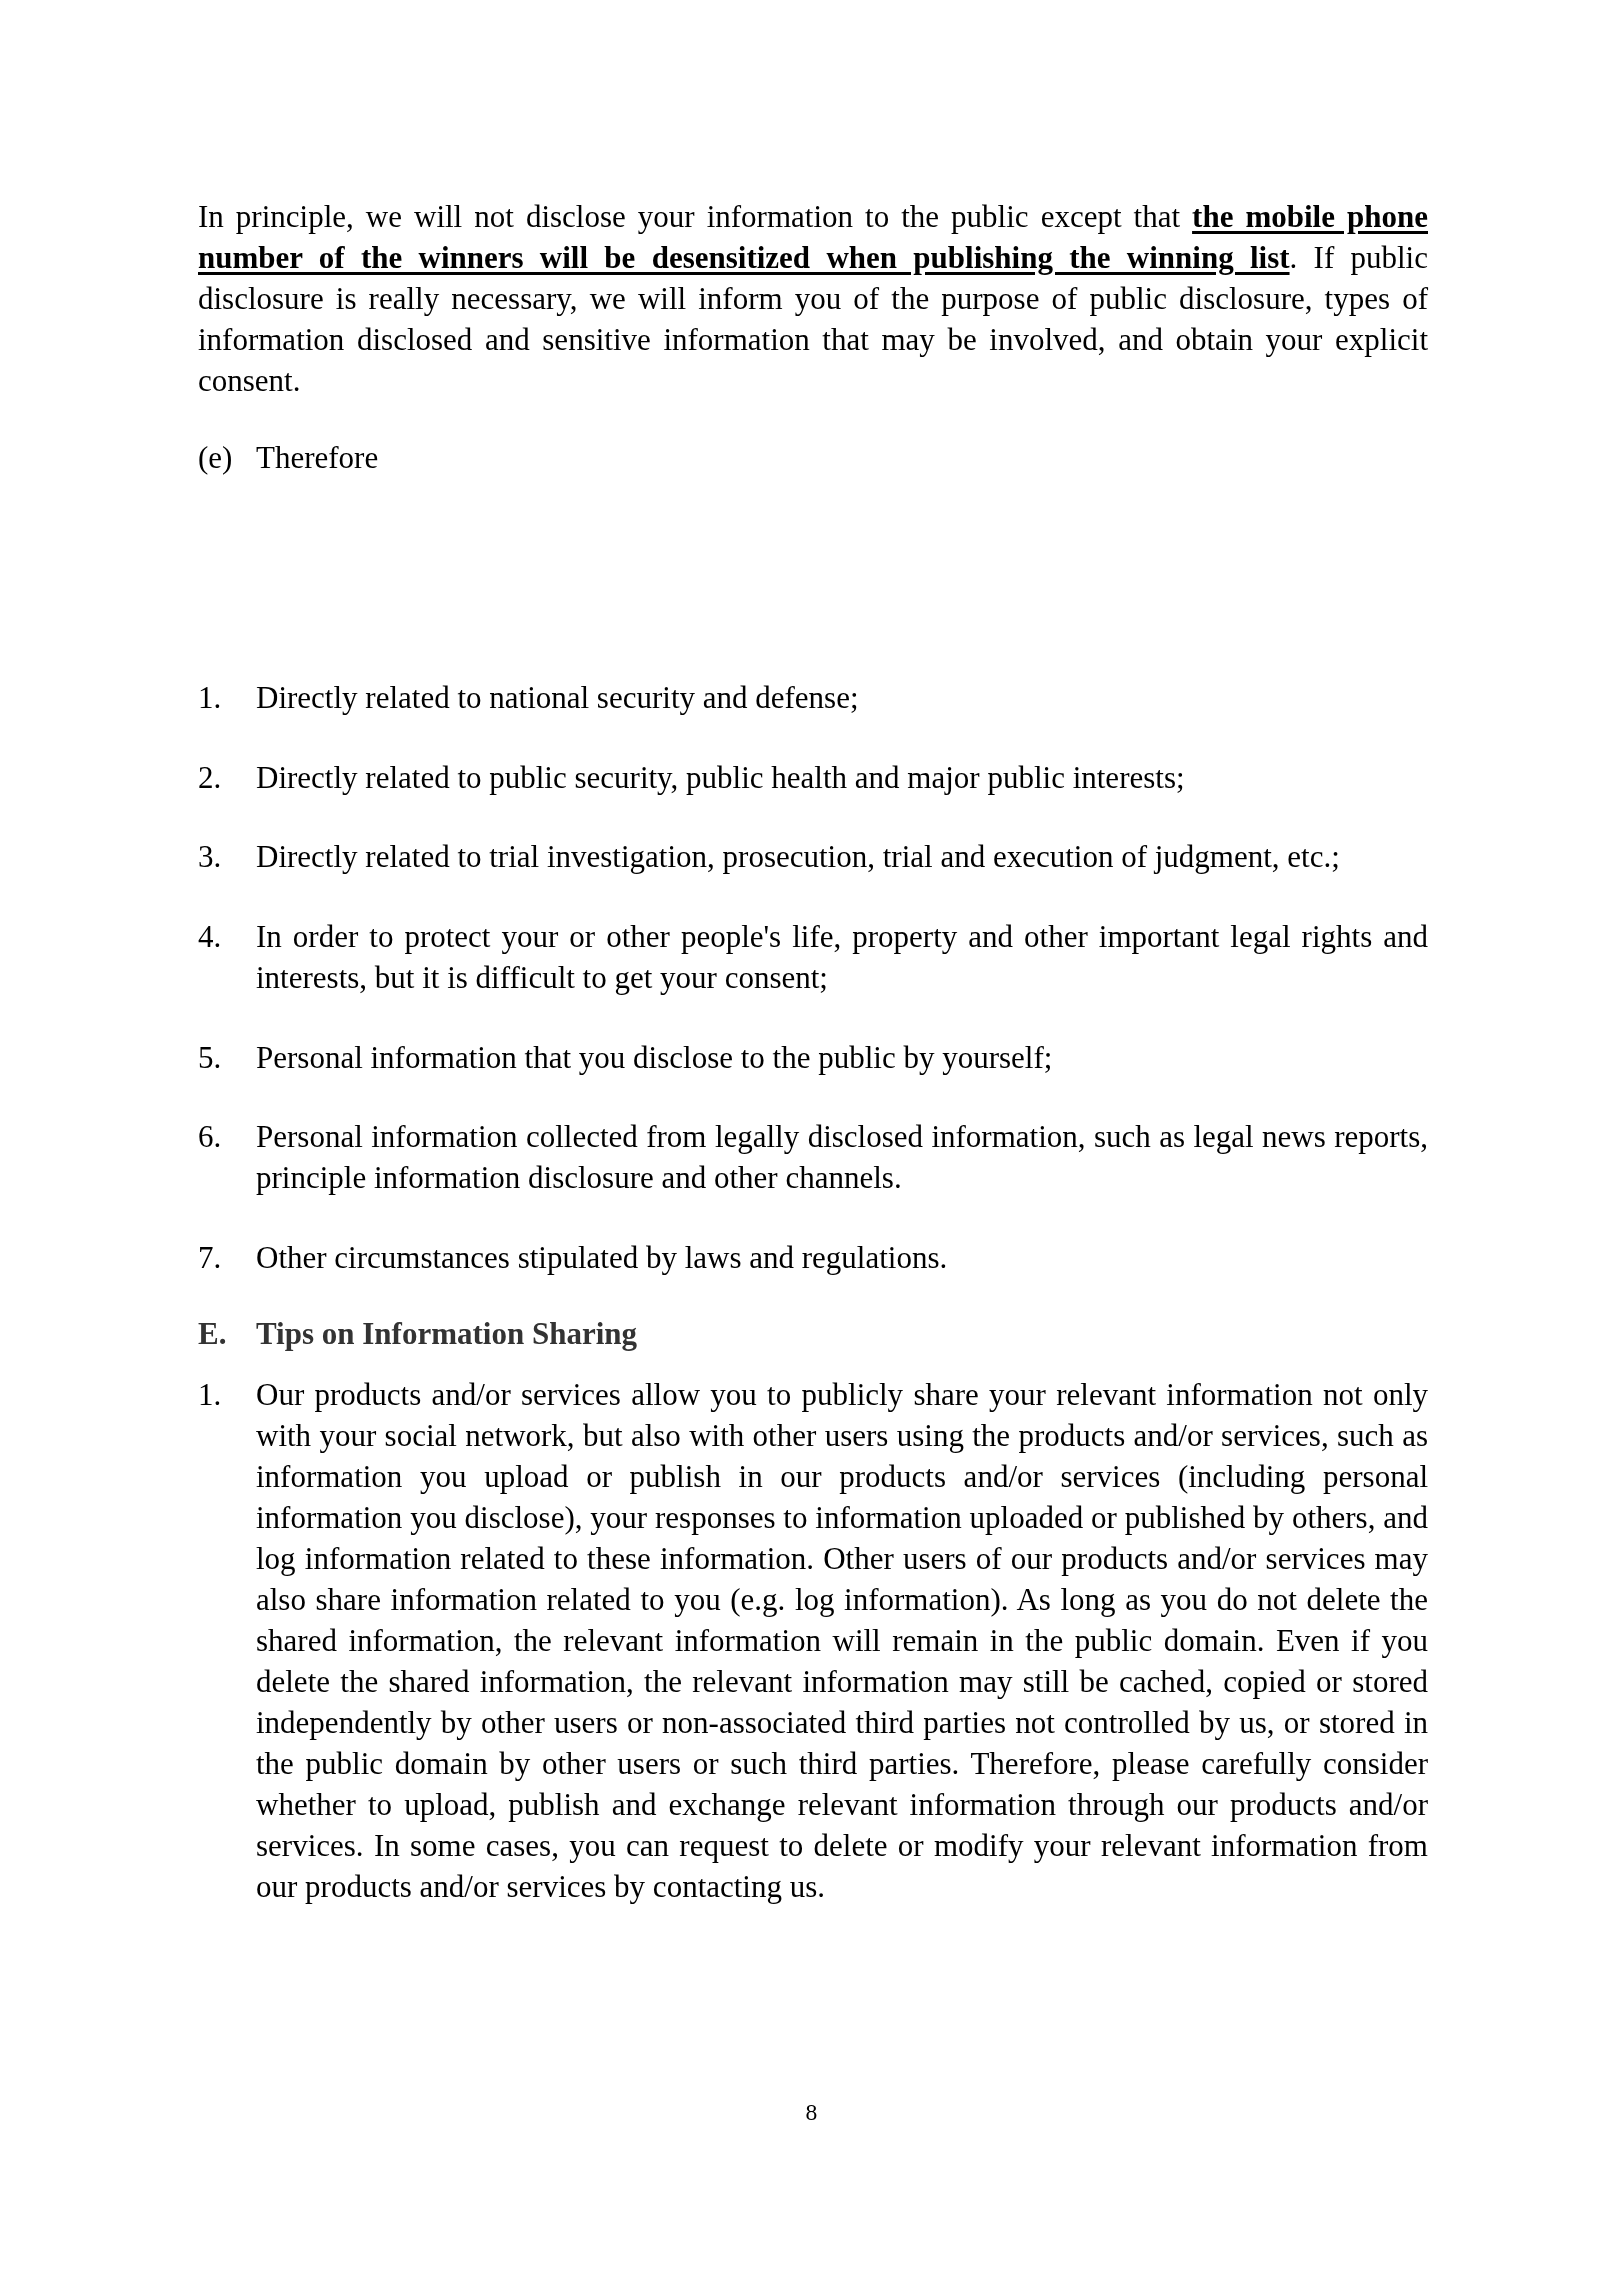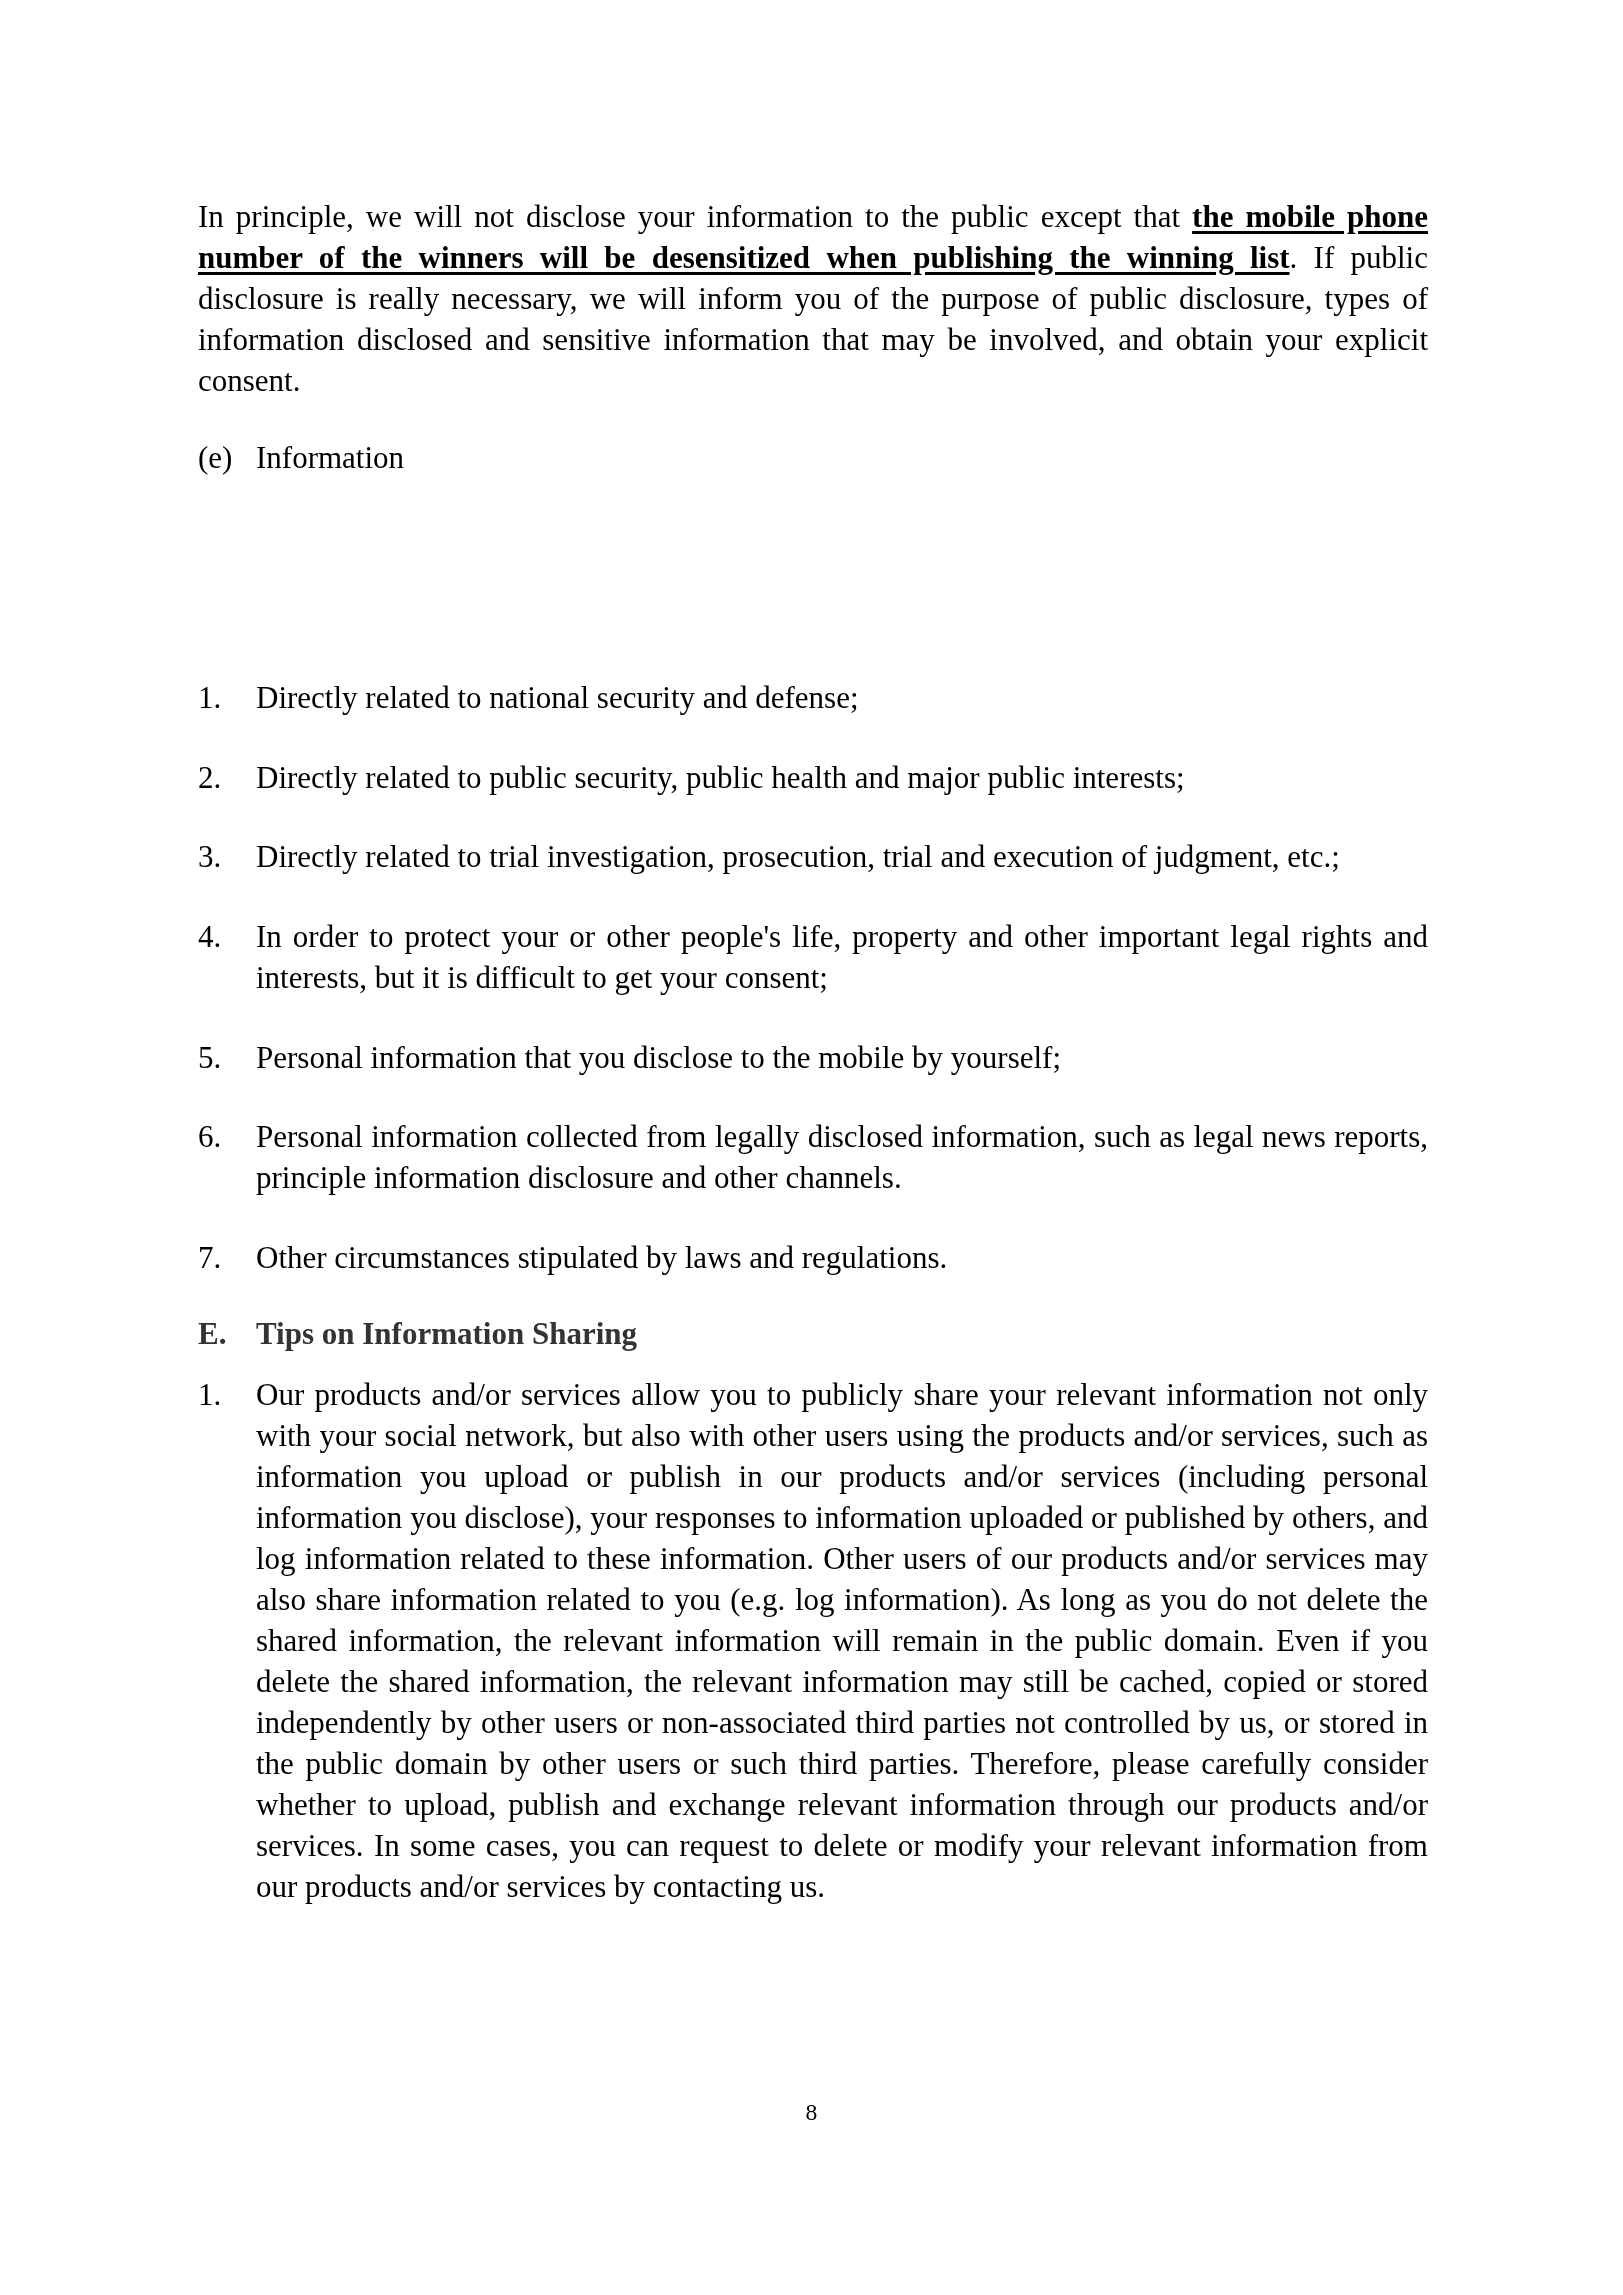--- a/index.html
+++ b/index.html
@@ -24,21 +24,21 @@
 </style>
 </head>
 <body>
 
 <div class="page">
 
   <p class="col justify" style="top:196px; margin:0;"><span>In principle, we will not disclose your information to the public except that </span><span class="bu">the mobile phone number of the winners will be desensitized when publishing the winning list</span><span>. If public disclosure is really necessary, we will inform you of the purpose of public disclosure, types of information disclosed and sensitive information that may be involved, and obtain your explicit consent.</span></p>
 
   <div class="row" style="top:437px;">
     <span class="num">(e)</span>
-    <div class="txt">Information</div>
+    <div class="txt">Therefore</div>
   </div>
 
 
   <div class="row" style="top:677px;">
     <span class="num">1.</span>
     <div class="txt">Directly related to national security and defense;</div>
   </div>
 
   <div class="row" style="top:757px;">
     <span class="num">2.</span>
@@ -50,21 +50,21 @@
     <div class="txt">Directly related to trial investigation, prosecution, trial and execution of judgment, etc.;</div>
   </div>
 
   <div class="row" style="top:916px;">
     <span class="num">4.</span>
     <div class="txt">In order to protect your or other people's life, property and other important legal rights and interests, but it is difficult to get your consent;</div>
   </div>
 
   <div class="row" style="top:1037px;">
     <span class="num">5.</span>
-    <div class="txt">Personal information that you disclose to the mobile by yourself;</div>
+    <div class="txt">Personal information that you disclose to the public by yourself;</div>
   </div>
 
   <div class="row" style="top:1116px;">
     <span class="num">6.</span>
     <div class="txt">Personal information collected from legally disclosed information, such as legal news reports, principle information disclosure and other channels.</div>
   </div>
 
   <div class="row" style="top:1237px;">
     <span class="num">7.</span>
     <div class="txt">Other circumstances stipulated by laws and regulations.</div>

